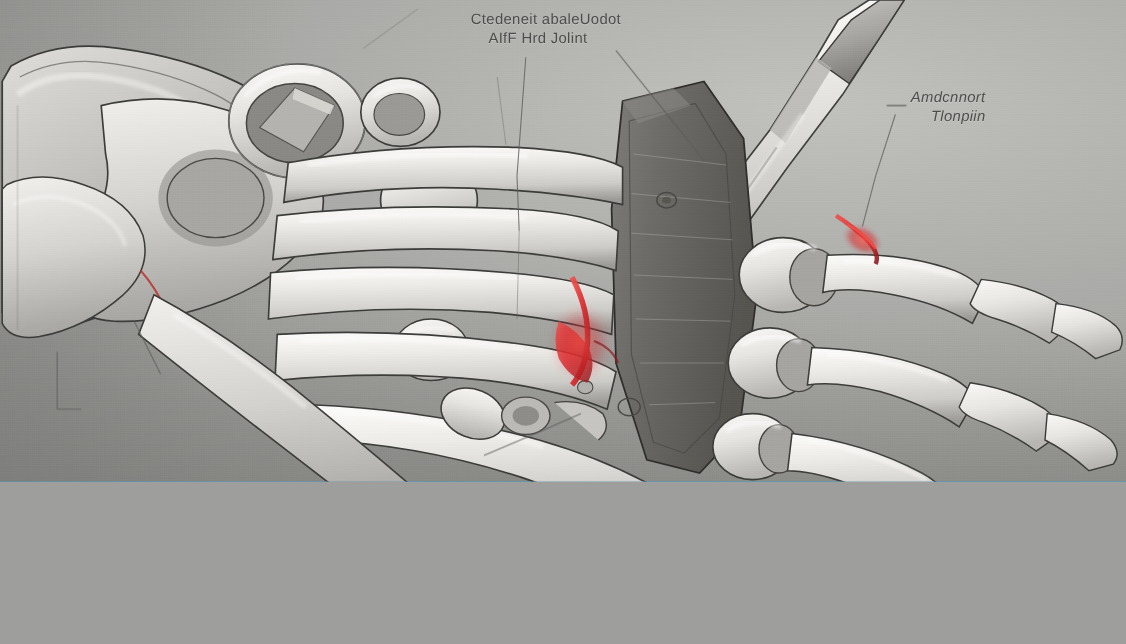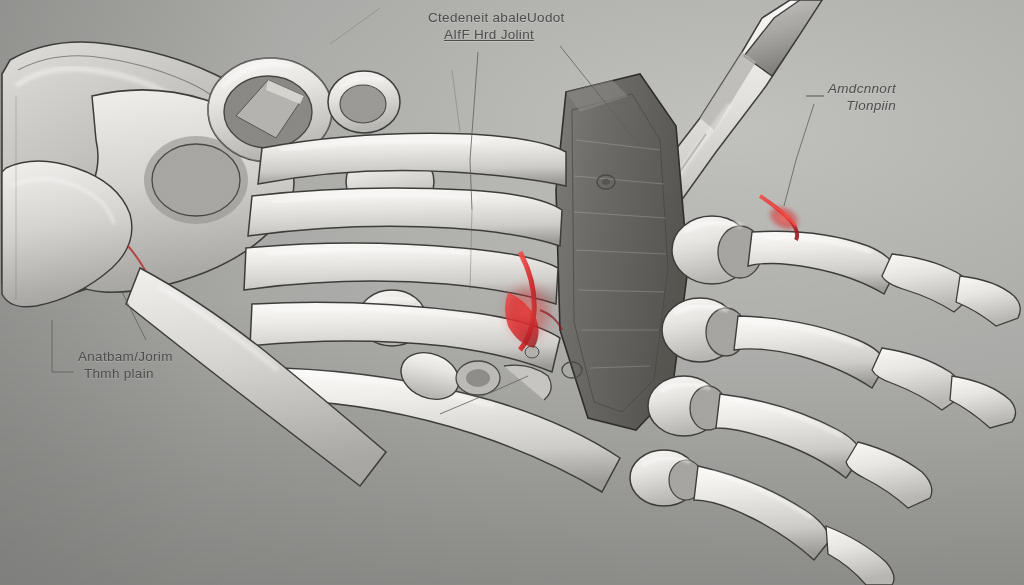--- a/index.html
+++ b/index.html
@@ -3,21 +3,21 @@
 <meta charset="utf-8">
 <style>
   html, body {
     margin: 0;
     padding: 0;
     background: #9e9e9c;
   }
   #stage {
     position: relative;
     width: 1024px;
-    height: 585px;
+    height: 438px;
     overflow: hidden;
     font-family: "Liberation Sans", sans-serif;
     background: #0ea5e9;
   }
   
   .bg-base {
     position: absolute;
     inset: 0;
     background:
       radial-gradient(120% 95% at 72% 22%, #c2c2bf 0%, #b4b4b1 28%, #a6a6a3 58%, #979794 82%, #8e8e8b 100%);
@@ -286,27 +286,23 @@
 
       <path d="M330 44 L380 8" opacity="0.4"></path>
       <path d="M452 70 L460 132" opacity="0.45"></path>
     </g>
   </svg>
 
   <div class="bg-grain"></div>
 
   <div class="label lead-left" style="left:428px; top:9px;">
     <span>Ctedeneit  abaleUodot</span>
-    <span class="l2" style="padding-left:16px;text-decoration:underline;">AIfF Hrd Jolint</span>
+    <span class="l2" style="padding-left:16px;">AIfF Hrd Jolint</span>
   </div>
 
   <div class="label lead-left" style="left:828px; top:80px;font-style:italic;">
     <span>Amdcnnort</span>
     <span class="l2" style="padding-left:10px;text-align:right;">Tlonpiin</span>
   </div>
 
-  <div class="label lead-left" style="left:78px; top:348px;">
-    <span>Anatbam/Jorim</span>
-    <span class="l2" style="padding-left:6px;">Thmh plain</span>
-  </div>
 
 
 </div>
 
 </body></html>

